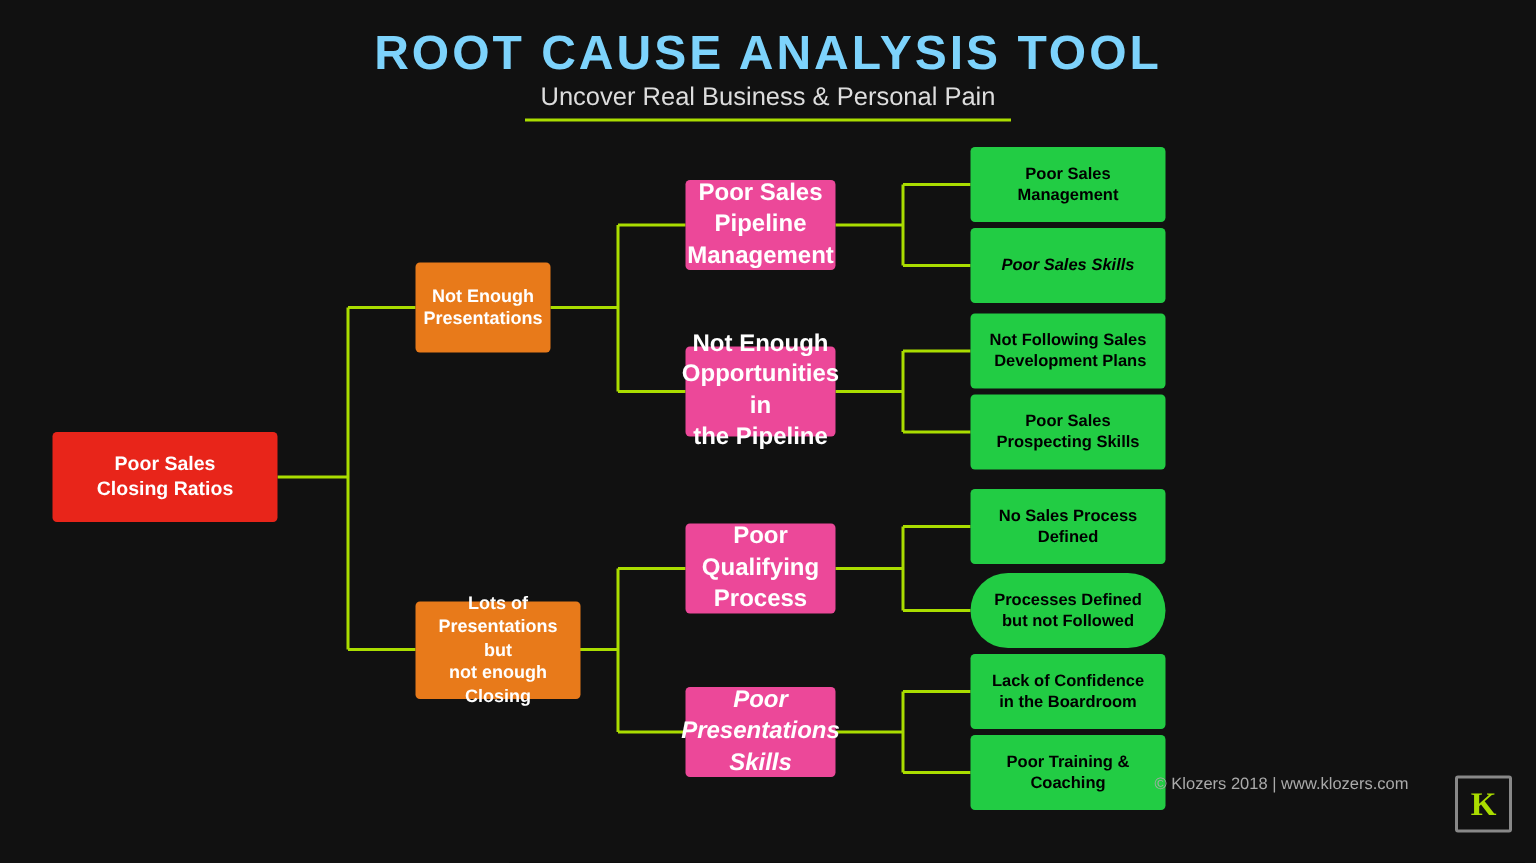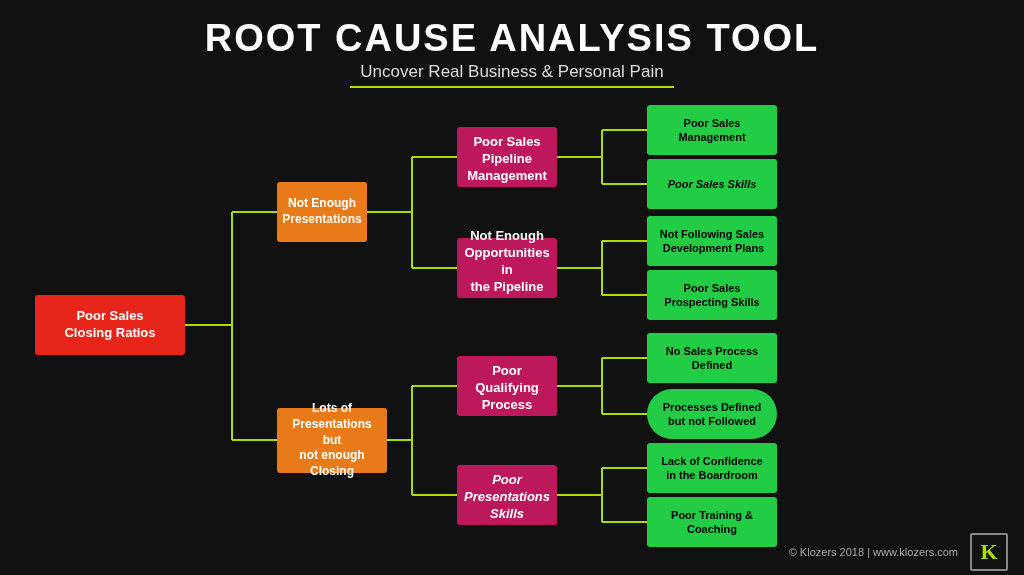--- a/index.html
+++ b/index.html
@@ -22,23 +22,23 @@
       align-items: center;
     }
 
     .header {
       text-align: center;
       padding-top: 18px;
       padding-bottom: 4px;
     }
 
     .title {
-      font-size: 38px;
+      font-size: 32px;
       font-weight: 900;
-      color: #ffffff;
+      color: #7dd3fc;
       letter-spacing: 2px;
       line-height: 1.1;
       text-transform: uppercase;
     }
 
     .subtitle {
       font-size: 17px;
       color: #ddd;
       margin-top: 2px;
       border-bottom: 2px solid #aadd00;
@@ -85,41 +85,39 @@
       font-size: 13px;
     }
 
     .node-orange {
       background: #e87a1a;
       color: #fff;
       font-size: 12px;
     }
 
     .node-teal {
-      background: #be185d;
+      background: #ec4899;
       color: #fff;
-      font-size: 13px;
-      align-items: flex-end;
+      font-size: 16px;
     }
 
     .node-green {
       background: #22cc44;
       color: #000;
       font-size: 11px;
     }
 
     .footer {
       position: absolute;
-      bottom: 4px;
+      bottom: 20px;
       right: 16px;
       color: #aaa;
       font-size: 11px;
       display: flex;
-      align-items: center;
-      gap: 12px;
+      gap: 31px;
     }
 
     .klozers-logo {
       width: 38px;
       height: 38px;
       background: #111;
       border: 2px solid #888;
       display: flex;
       align-items: center;
       justify-content: center;

